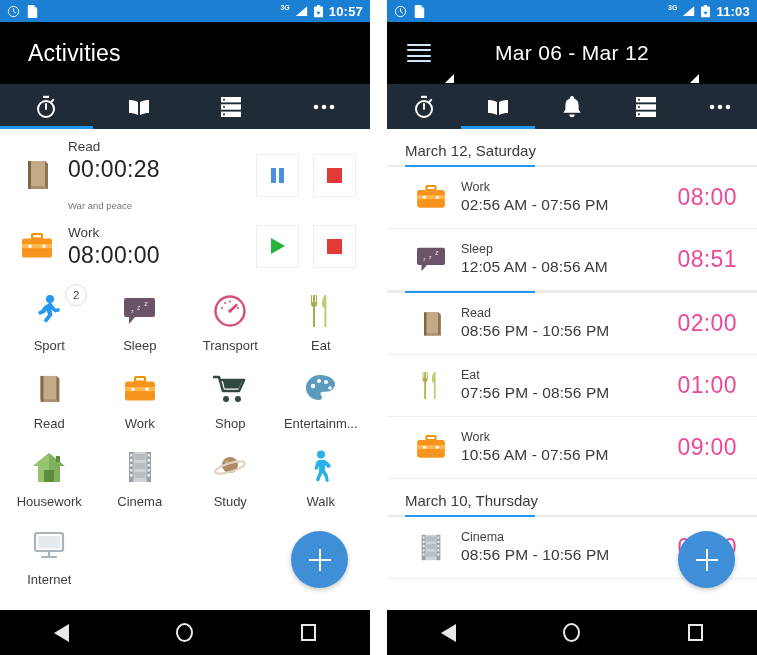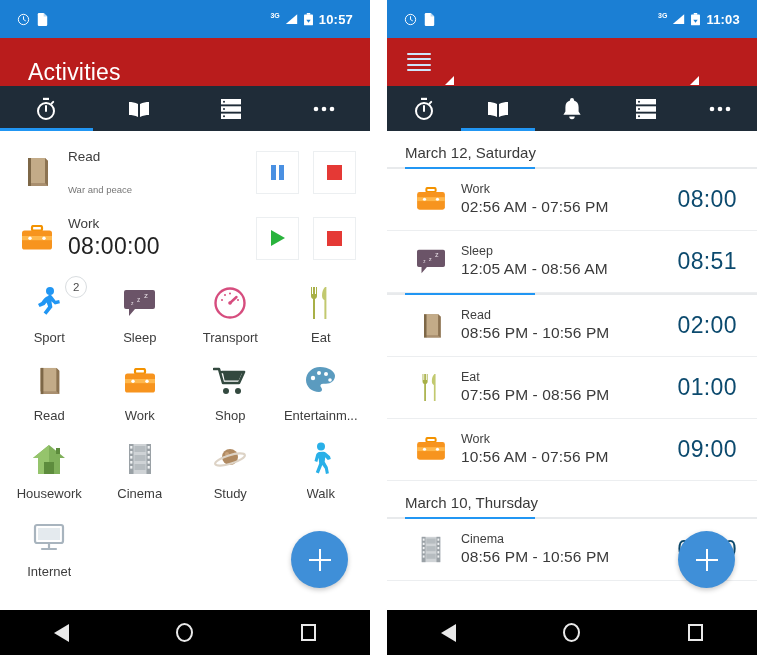--- a/index.html
+++ b/index.html
@@ -21,42 +21,42 @@
     height: 655px;
     background: #ffffff;
     overflow: hidden;
     display: flex;
     flex-direction: column;
   }
   .phone-left { margin-right: 17px; }
 
   
   .statusbar {
-    height: 38px;
+    height: 22px;
     background: #1b7fd4;
     display: flex;
     align-items: center;
-    padding: 0 17px;
+    padding: 0 7px;
     flex: 0 0 auto;
   }
   .sb-left { display: flex; align-items: center; gap: 7px; }
   .sb-right { margin-left: auto; display: flex; align-items: center; gap: 5px; }
   .sb-time {
     color: #ffffff; font-size: 13px; font-weight: bold;
     letter-spacing: .2px; line-height: 1;
   }
   .sb-3g { color:#fff; font-size:7px; font-weight:bold; line-height:1; position:relative; top:-4px; }
   .icon-svg { display: block; }
 
   
   .appbar {
-    height: 48px;
-    background: #b91c1c;
-    display: flex;
-    align-items: flex-end;
+    height: 62px;
+    background: #000000;
+    display: flex;
+    align-items: center;
     position: relative;
     flex: 0 0 auto;
   }
   .appbar-title {
     color: #ffffff;
     font-size: 23px;
     font-weight: 400;
     padding-left: 28px;
     letter-spacing: .2px;
   }
@@ -245,21 +245,21 @@
     min-height: 62px;
   }
   .lr-icon {
     width: 36px; height: 36px;
     flex: 0 0 36px;
     display:flex; align-items:center; justify-content:center;
   }
   .lr-text { flex: 1 1 auto; padding-left: 12px; }
   .lr-name { font-size: 12.5px; color: #3f3f3f; line-height: 1.3; }
   .lr-range { font-size: 15.5px; color: #3a3a3a; line-height: 1.35; letter-spacing:.1px; }
-  .lr-dur { font-size: 23px; color: #0c4a6e; letter-spacing: .4px; padding-right: 4px; margin-left: 17px; }
+  .lr-dur { font-size: 23px; color: #ec4899; letter-spacing: .4px; padding-right: 4px; margin-left: 17px; }
 
   
   .navbar {
     height: 45px;
     background: #000000;
     display: flex;
     align-items: center;
     justify-content: space-around;
     flex: 0 0 auto;
   }
@@ -373,20 +373,21 @@
           <div class="rr-icon">
             <svg width="30" height="32" viewBox="0 0 30 32">
                 <path d="M6 2h17l3 3v25H9l-3-3z" fill="#a98f6f"></path>
                 <path d="M6 2h17v25H6z" fill="#c3ab88"></path>
                 <path d="M23 2l3 3v25l-3-3z" fill="#8c7352"></path>
                 <rect x="6" y="2" width="3" height="28" fill="#7d6747"></rect>
               </svg>
           </div>
           <div class="rr-text">
             <div class="rr-name">Read</div>
+            <div class="rr-time">00:00:28</div>
             <div class="rr-sub">War and peace</div>
           </div>
           <div class="rr-btns">
             <div class="ctrl-btn">
               <span class="pause-bars">
                   <i></i>
                   <i></i>
                 </span>
             </div>
             <div class="ctrl-btn">
@@ -643,20 +644,21 @@
       </div>
     </div>
 
     <div class="appbar">
       <div class="hamburger">
         <span></span>
           <span></span>
           <span></span>
           <span></span>
       </div>
+      <div class="appbar-center">Mar 06 - Mar 12</div>
       <div class="tri tri-left"></div>
       <div class="tri tri-right"></div>
     </div>
 
     <div class="tabbar">
       <div class="tab">
         <span>
           <svg class="icon-svg" width="24" height="24" viewBox="0 0 24 24">
               <rect x="9" y="0.8" width="6" height="2.2" fill="#fff"></rect>
               <path d="M17.5 6.6l1.7-1.7" stroke="#fff" stroke-width="2" stroke-linecap="round"></path>

